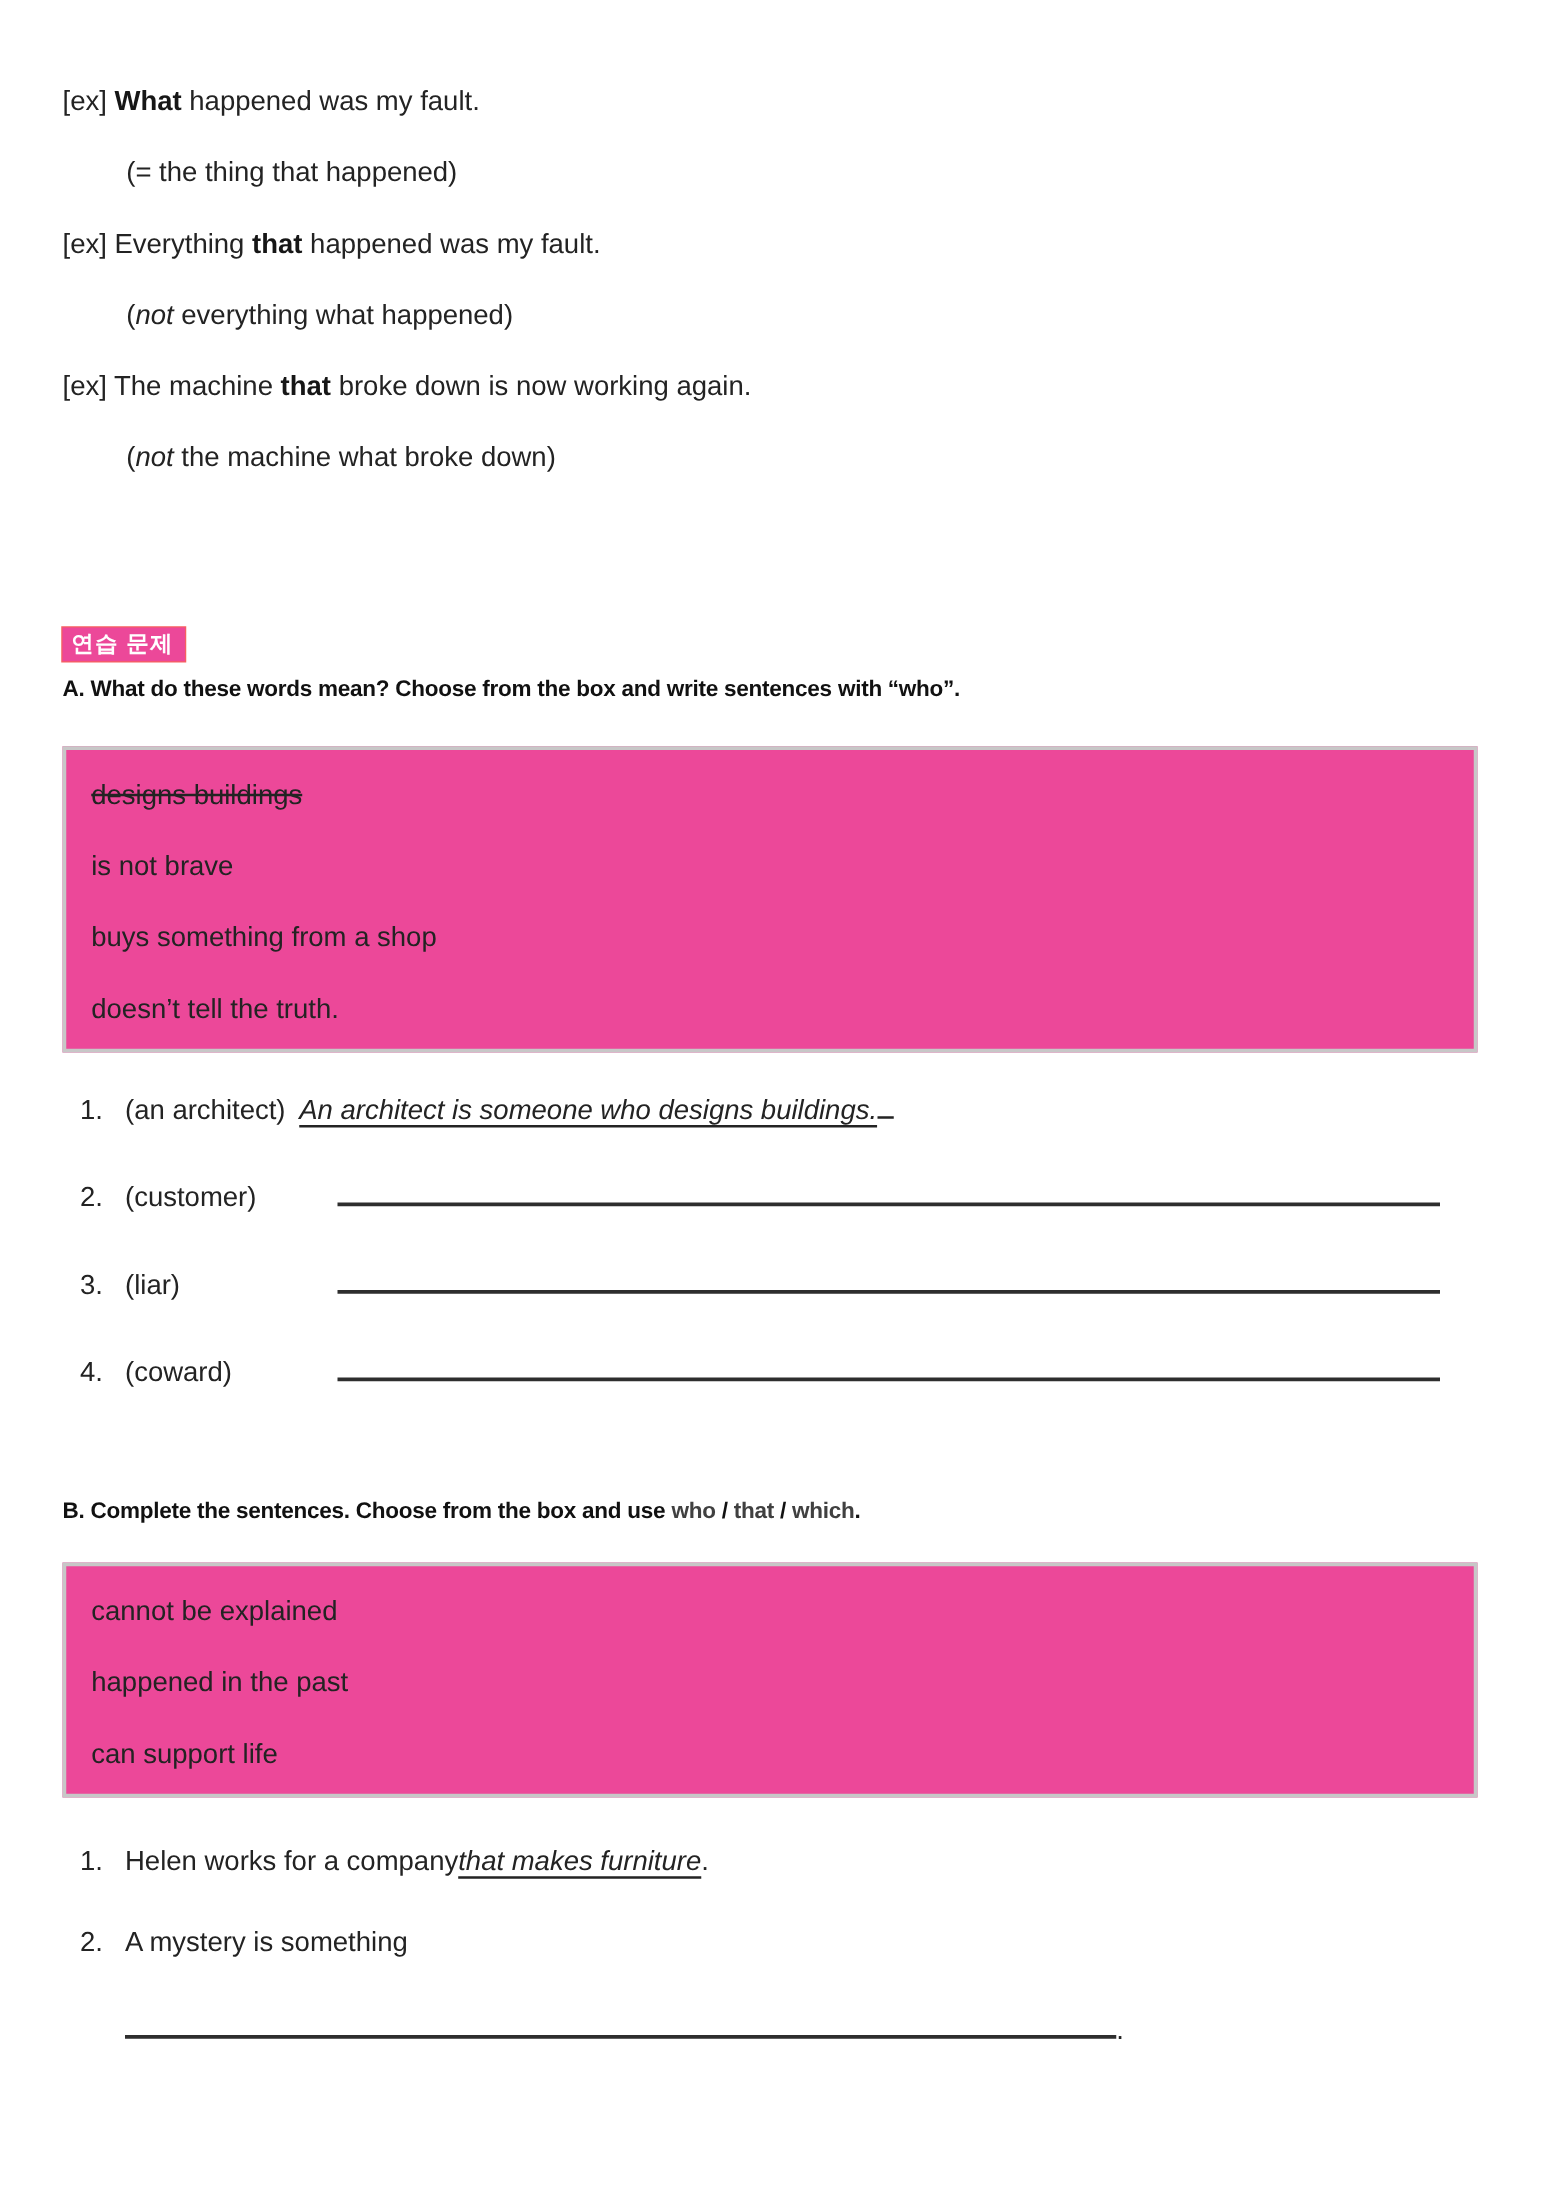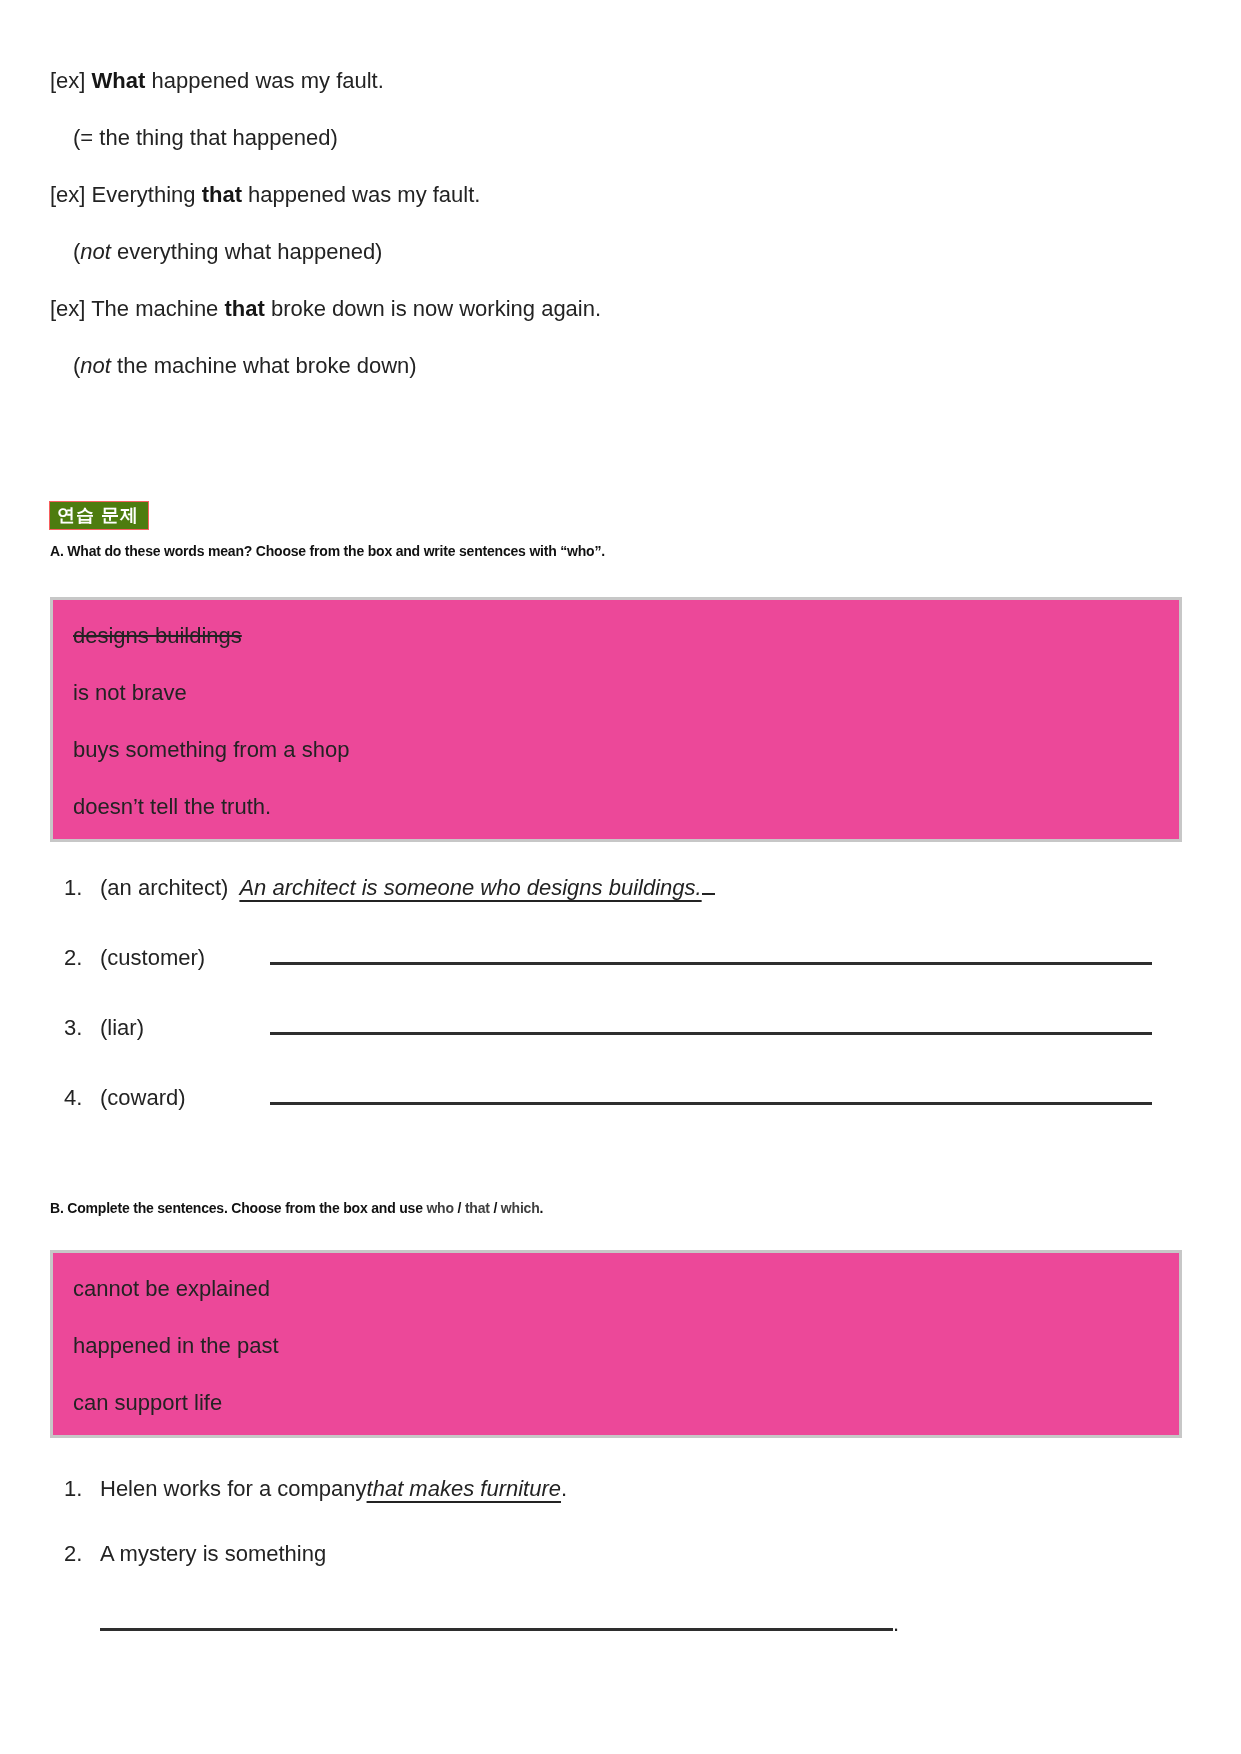--- a/index.html
+++ b/index.html
@@ -16,40 +16,40 @@
 
   
   .examples { padding-top: 66px; }
   .ex-line, .ex-sub {
     margin: 0 0 27px 50px;
     font-size: 22px;
     line-height: 30px;
     white-space: nowrap;
     color: #232323;
   }
-  .ex-sub { margin-left: 73px; }
+  .ex-sub { margin-left: 101px; }
   .ex-line strong { font-weight: 700; color: #161616; }
   .ex-sub em { }
 
   
   .badge {
     display: inline-block;
     margin: 94px 0 0 50px;
-    background: #4d7c0f;
+    background: #ec4899;
     color: #ffffff;
     font-size: 18px;
     font-weight: 700;
     line-height: 23px;
     padding: 2px 9px 2px 7px;
     letter-spacing: 1px;
     box-shadow: 0 0 0 1px #f75f5f;
   }
   h2.sec-heading {
     margin: 7px 0 0 50px;
-    font-size: 14px;
+    font-size: 18px;
     font-weight: 700;
     line-height: 30px;
     letter-spacing: -0.2px;
     color: #111111;
     white-space: nowrap;
   }
   .teal { color: #404040; }
 
   
   .word-box {

